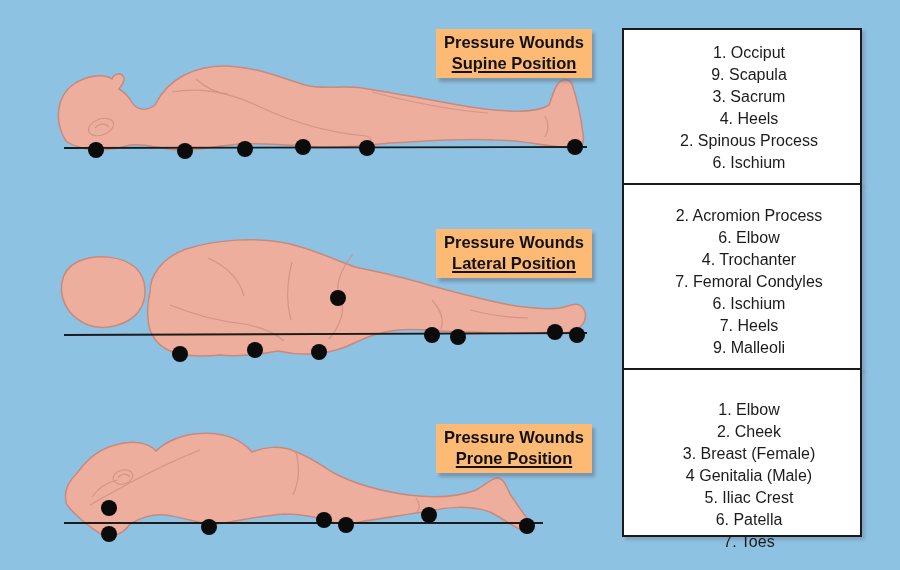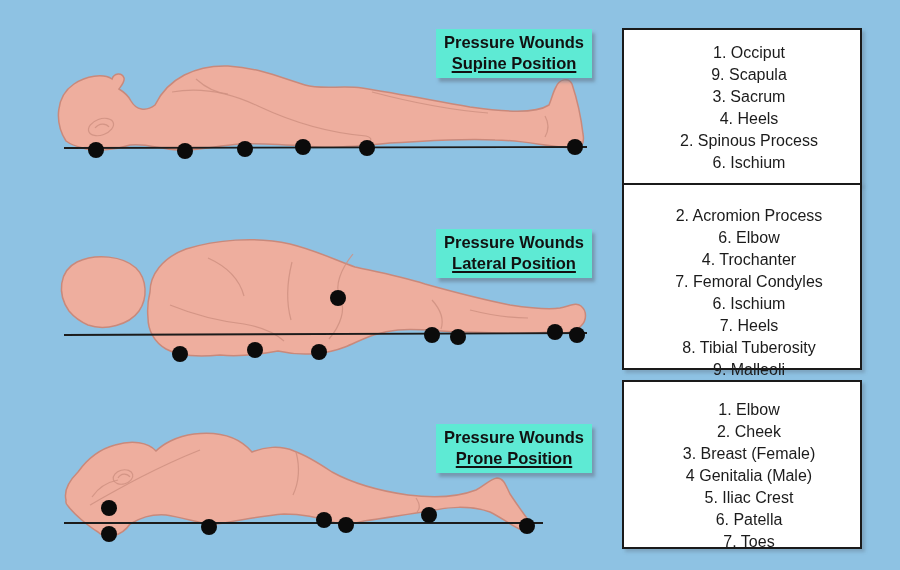--- a/index.html
+++ b/index.html
@@ -8,21 +8,21 @@
   }
   html,body{margin:0;padding:0;}
   body{font-family:"Liberation Sans",sans-serif;background:var(--bg);}
   .canvas{position:relative;width:900px;height:570px;background:var(--bg);overflow:hidden;}
   svg.fig-layer{position:absolute;left:0;top:0;}
   .body-shape{fill:var(--skin);stroke:var(--skin-line);stroke-width:1.5;}
   .detail{fill:none;stroke:var(--detail);stroke-width:1.2;opacity:.85;}
   .surface-line{stroke:#1c1c1c;stroke-width:1.8;}
   .pressure-dot{fill:var(--dot);}
   .pos-label{
-    position:absolute;left:436px;width:152px;background:#5eead4;
+    position:absolute;left:436px;width:152px;background:#fdba74;
     text-align:center;color:#111;font-weight:bold;font-size:16.5px;line-height:21px;
     padding:3px 2px 4px 2px;box-shadow:3px 4px 3px rgba(95,112,128,.5);
   }
   .pos-label .ul{text-decoration:underline;text-decoration-thickness:2px;text-underline-offset:2px;}
   .list-box{
     position:absolute;left:622px;width:240px;background:#ffffff;
     border:2px solid #1a1a1a;box-sizing:border-box;
     font-size:16px;line-height:22px;color:var(--ink);
     padding-left:14px;box-shadow:3px 3px 3px rgba(95,112,128,.35);text-align:center;
   }
@@ -190,24 +190,23 @@
       <div class="list-item">2. Spinous Process</div>
       <div class="list-item">6. Ischium</div>
     </div>
   <div class="list-box" style="top:183px;height:187px;padding-top:20px">
       <div class="list-item">2. Acromion Process</div>
       <div class="list-item">6. Elbow</div>
       <div class="list-item">4. Trochanter</div>
       <div class="list-item">7. Femoral Condyles</div>
       <div class="list-item">6. Ischium</div>
       <div class="list-item">7. Heels</div>
-      <div class="list-item">8. Tibial Tuberosity</div>
       <div class="list-item">9. Malleoli</div>
     </div>
-  <div class="list-box" style="top:380px;height:169px;padding-top:17px">
+  <div class="list-box" style="top:368px;height:169px;padding-top:29px">
       <div class="list-item">1. Elbow</div>
       <div class="list-item">2. Cheek</div>
       <div class="list-item">3. Breast (Female)</div>
       <div class="list-item">4 Genitalia (Male)</div>
       <div class="list-item">5. Iliac Crest</div>
       <div class="list-item">6. Patella</div>
       <div class="list-item">7. Toes</div>
     </div>
 </div>
 

